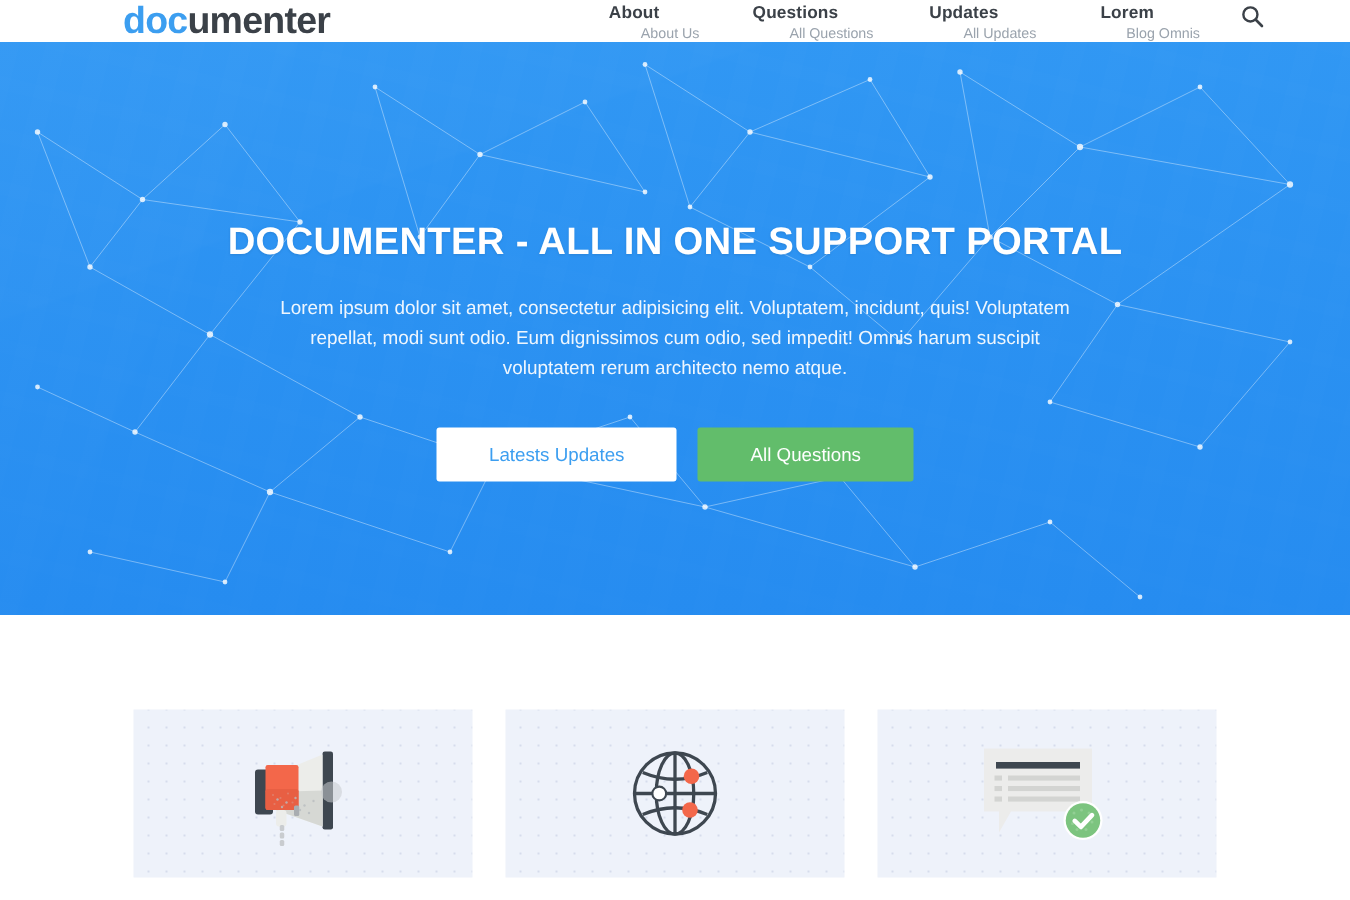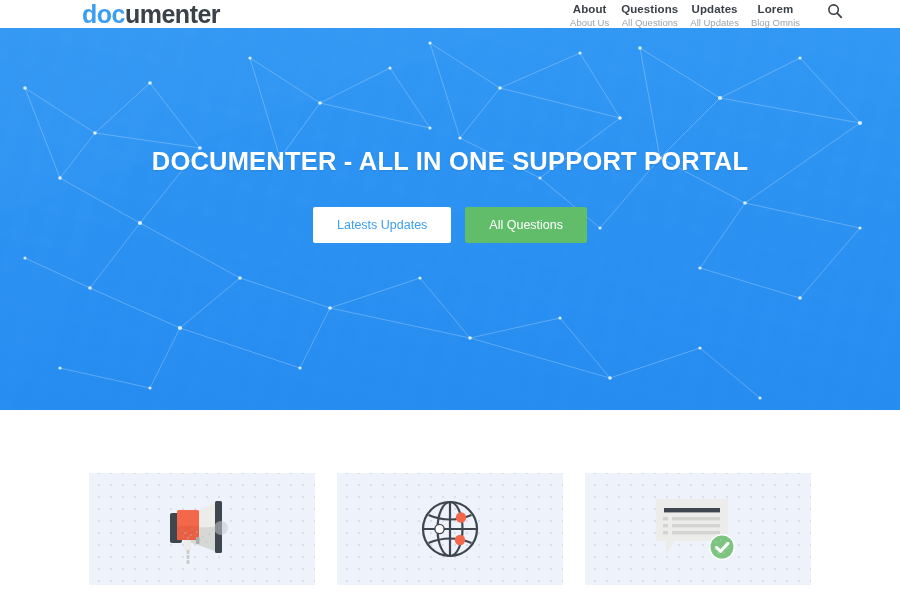--- a/index.html
+++ b/index.html
@@ -55,20 +55,21 @@
     line-height: 14px;
     letter-spacing: 0.1px;
     white-space: nowrap;
   }
   .nav-sub {
     display: block;
     font-size: 9.5px;
     color: #9aa3ad;
     line-height: 13px;
     white-space: nowrap;
+    margin-left: 48px;
   }
   .search-btn {
     margin-left: 14px;
     margin-top: 2px;
     width: 18px;
     height: 18px;
     display: flex;
     align-items: center;
     justify-content: center;
     cursor: pointer;
@@ -137,21 +138,21 @@
     margin-top: 30px;
     display: flex;
     justify-content: center;
     gap: 14px;
   }
   .btn {
     border: 0;
     cursor: pointer;
     font-size: 12.5px;
     font-family: inherit;
-    padding: 0 24px;
+    padding: 0 35px;
     height: 36px;
     line-height: 36px;
     border-radius: 2px;
     white-space: nowrap;
   }
   .btn-light {
     background: #ffffff;
     color: #3c9ef0;
     min-width: 124px;
   }
@@ -308,20 +309,21 @@
           <circle cx="320" cy="75" r="1.8"></circle>
         <circle cx="280" cy="130" r="1.6"></circle>
           <circle cx="390" cy="40" r="1.6"></circle>
         <circle cx="430" cy="100" r="1.6"></circle>
       </g>
     </svg>
   </div>
 
   <div class="hero-inner">
     <h1 class="hero-title">DOCUMENTER - ALL IN ONE SUPPORT PORTAL</h1>
+    <p class="hero-text">Lorem ipsum dolor sit amet, consectetur adipisicing elit. Voluptatem, incidunt, quis! Voluptatem repellat, modi sunt odio. Eum dignissimos cum odio, sed impedit! Omnis harum suscipit voluptatem rerum architecto nemo atque.</p>
     <div class="hero-actions">
       <button class="btn btn-light">Latests Updates</button>
       <button class="btn btn-green">All Questions</button>
     </div>
   </div>
 
 </section>
 
 <section class="cards-section">
   <div class="cards-row">

